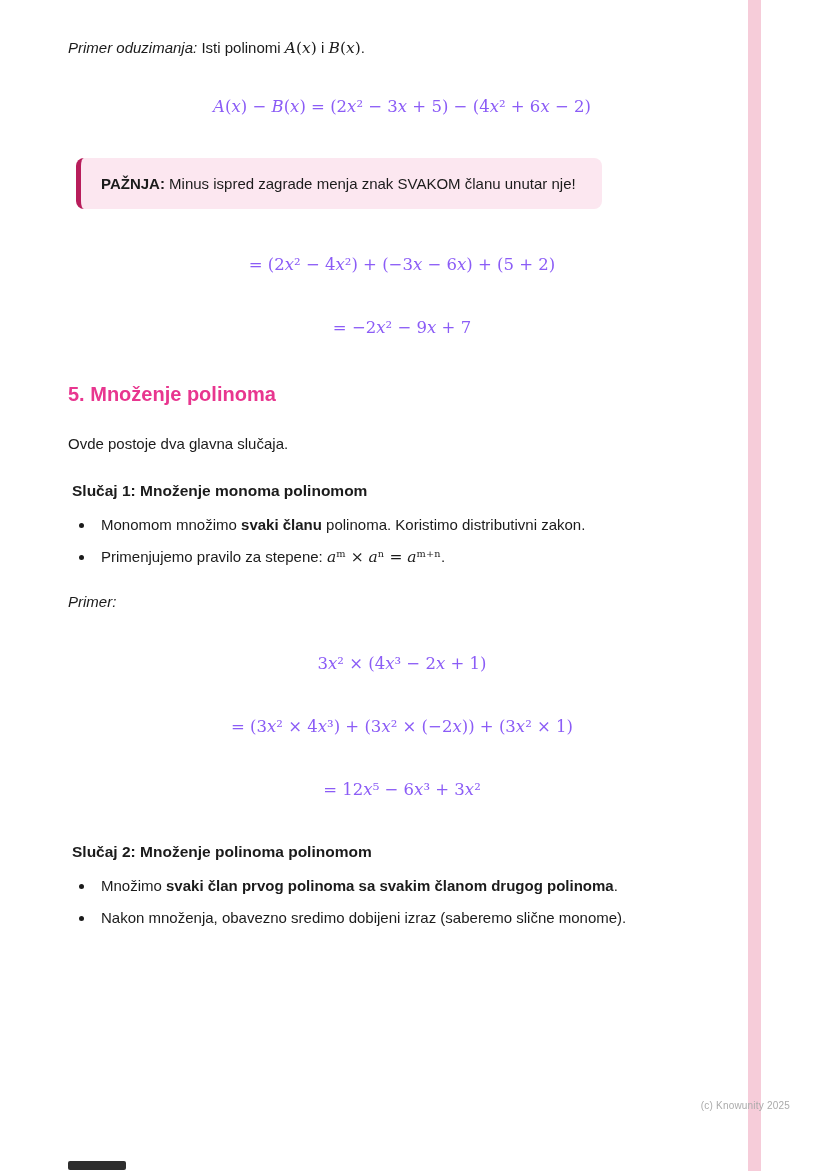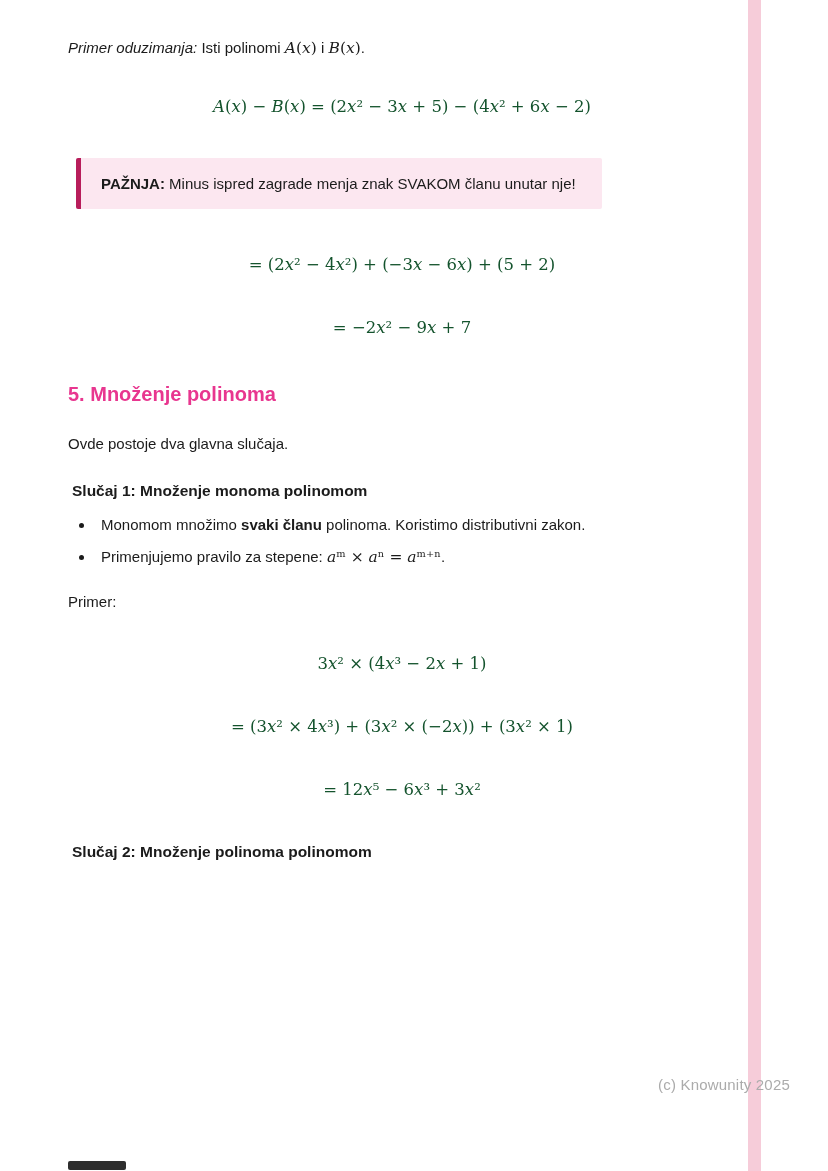--- a/index.html
+++ b/index.html
@@ -18,47 +18,47 @@
   }
   .content { position:relative; z-index:1; padding:36px 92px 0 68px; }
   .intro { line-height:1.6; }
   .em { font-style:italic; }
   .math { font-family:"DejaVu Serif","Liberation Serif",serif; font-size:15.5px; }
   .math i { font-style:italic; }
   .math-display {
     text-align:center;
     font-family:"DejaVu Serif","Liberation Serif",serif;
     font-size:16.5px;
-    color:#14532d;
+    color:#8b5cf6;
     margin:44px 0;
   }
   .math-display i { font-style:italic; }
   .callout {
     background:var(--callout_bg,#fce7f0);
     border-left:5px solid var(--callout_border,#b81d5b);
     padding:17px 26px 17px 20px;
     width:fit-content;
     margin:42px 0 46px 8px;
-    border-radius:2px;
+    border-radius:8px;
   }
   .callout-label { font-weight:700; }
   .section-heading {
     color:var(--accent,#e8368f);
     font-size:20px;
     font-weight:700;
     margin:46px 0 26px;
   }
   .para { line-height:1.6; margin:4px 0 6px; }
   .case-heading { font-weight:700; font-size:15.5px; margin:26px 4px 6px; }
   .bullets { list-style:disc outside; padding-left:27px; margin:10px 0 8px; }
   .bullets li { line-height:2; margin:2px 0; max-width:580px; padding-left:6px; }
-  .example { margin:20px 0 12px; }
+  .example { font-style:italic; margin:20px 0 12px; }
   .watermark {
-    position:absolute; top:1076px; right:38px;
-    font-size:15px; color:#ababab; z-index:2; letter-spacing:.2px;
+    position:absolute; top:1100px; right:38px;
+    font-size:10px; color:#ababab; z-index:2; letter-spacing:.2px;
   }
   .clipped-fragment {
     position:absolute; left:68px; top:1161px;
     width:58px; height:9px; background:#2e2e2e; border-radius:2px; z-index:1;
   }
 </style>
 </head>
 <body>
 
 <div class="edge-strip"></div>
@@ -94,18 +94,26 @@
   </ul>
 
   <p class="example">Primer:</p>
 
   <div class="math-display">3<i>x</i>² × (4<i>x</i>³ − 2<i>x</i> + 1)</div>
   <div class="math-display">= (3<i>x</i>² × 4<i>x</i>³) + (3<i>x</i>² × (−2<i>x</i>)) + (3<i>x</i>² × 1)</div>
   <div class="math-display">= 12<i>x</i>⁵ − 6<i>x</i>³ + 3<i>x</i>²</div>
 
   <p class="case-heading">Slučaj 2: Množenje polinoma polinomom</p>
 
+  <ul class="bullets">
+    <li>
+      <span>Množimo </span><b>svaki član prvog polinoma sa svakim članom drugog polinoma</b><span>.</span>
+    </li>
+    <li>
+      <span>Nakon množenja, obavezno sredimo dobijeni izraz (saberemo slične monome).</span>
+    </li>
+  </ul>
 
 </div>
 
 <div class="watermark">(c) Knowunity 2025</div>
 
 <div class="clipped-fragment"></div>
 
 </body></html>

